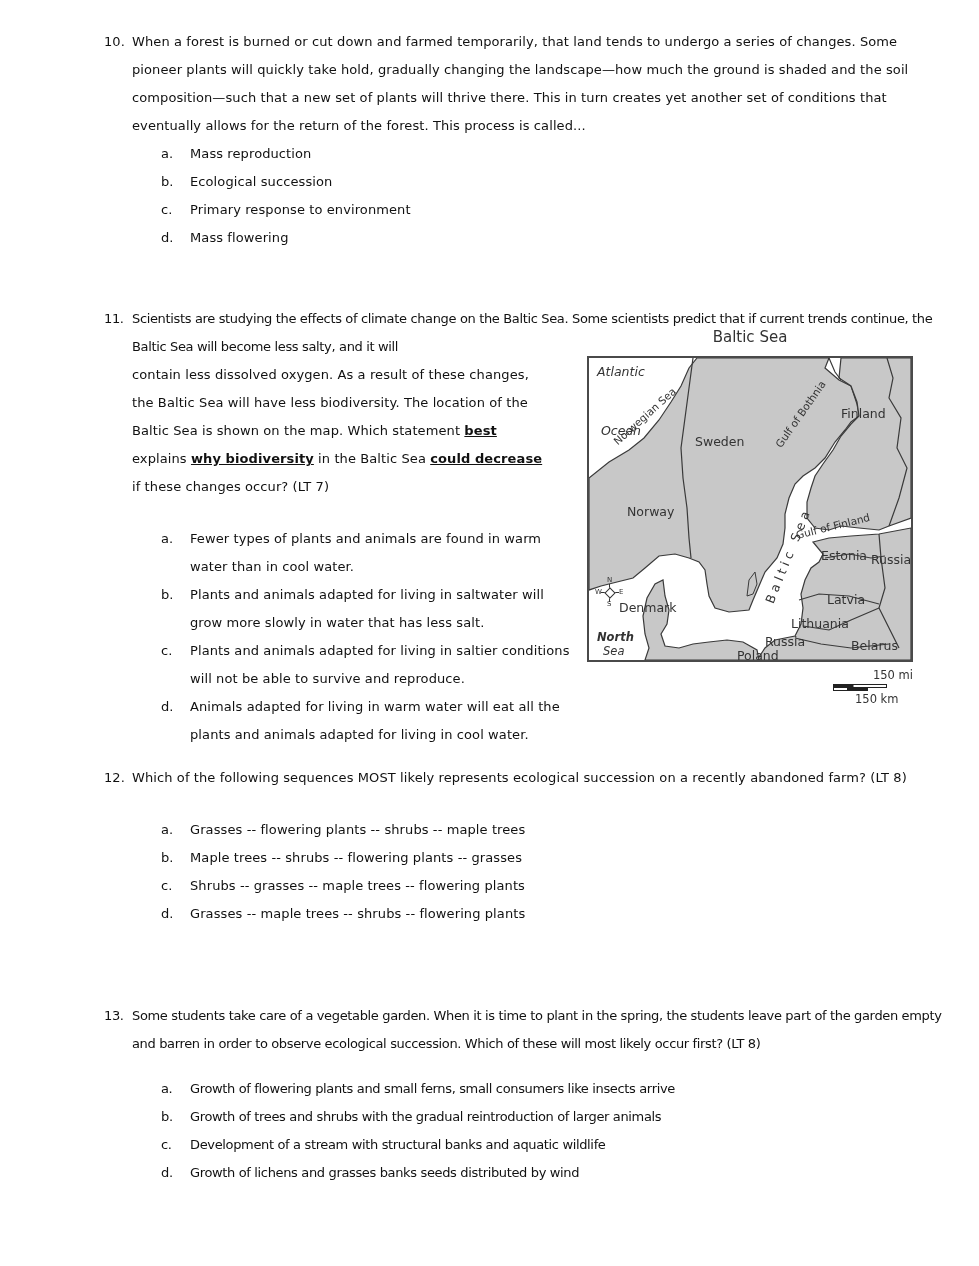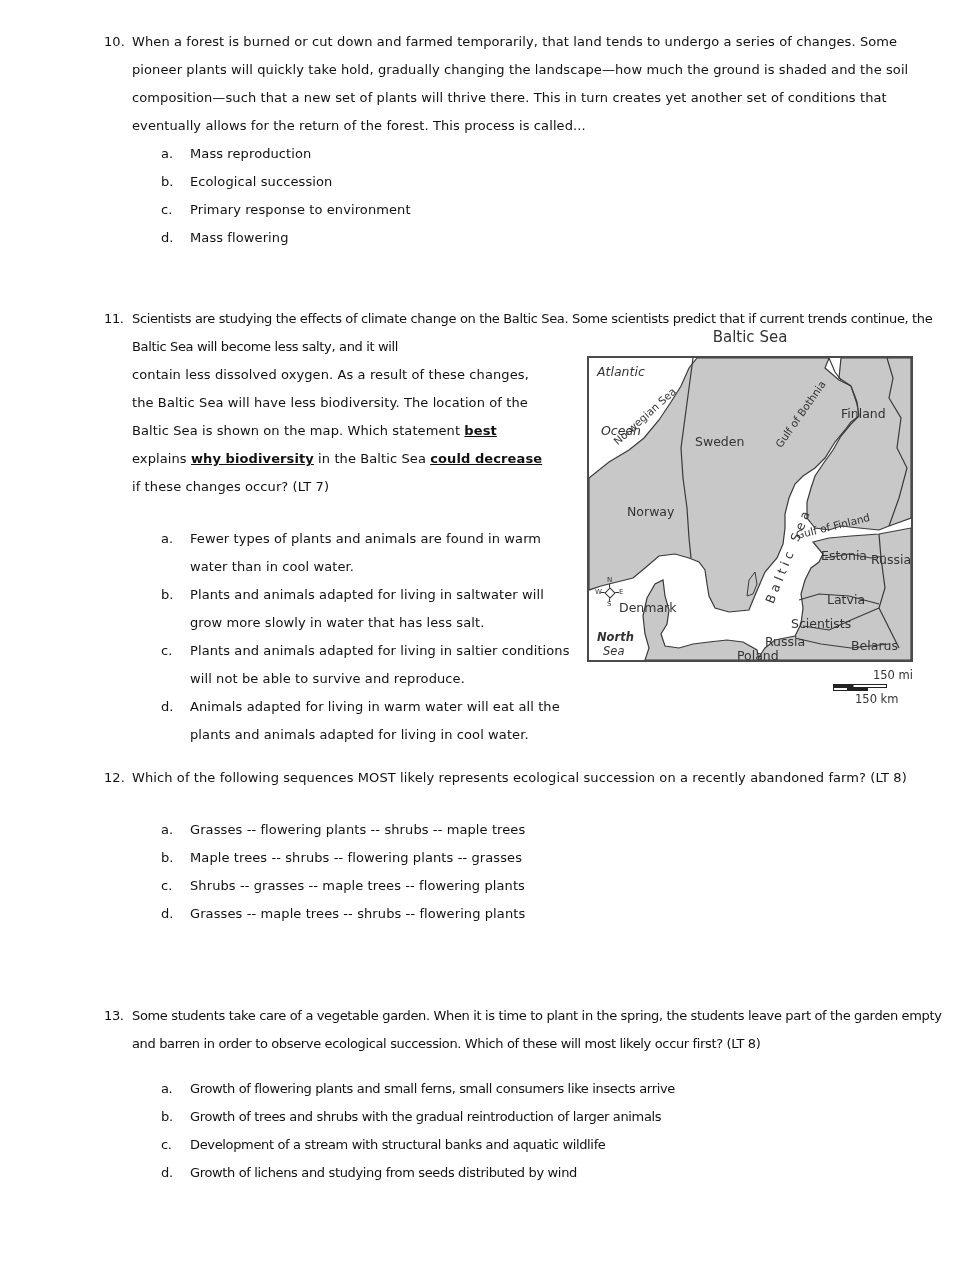--- a/index.html
+++ b/index.html
@@ -94,21 +94,21 @@
     <span class="lbl" style="left:106px;top:76px;">Sweden</span>
     <span class="lbl" style="left:172px;top:50px;transform:rotate(-55deg);font-size:10.5px;">Gulf of Bothnia</span>
     <span class="lbl" style="left:252px;top:48px;">Finland</span>
     <span class="lbl" style="left:38px;top:146px;">Norway</span>
     <span class="lbl" style="left:148px;top:190px;transform:rotate(-68deg);letter-spacing:4px;">Baltic Sea</span>
     <span class="lbl" style="left:206px;top:162px;transform:rotate(-14deg);font-size:10.5px;">Gulf of Finland</span>
     <span class="lbl" style="left:232px;top:190px;">Estonia</span>
     <span class="lbl" style="left:282px;top:194px;">Russia</span>
     <span class="lbl" style="left:238px;top:234px;">Latvia</span>
     <span class="lbl" style="left:30px;top:242px;">Denmark</span>
-    <span class="lbl" style="left:202px;top:258px;">Scientists</span>
+    <span class="lbl" style="left:202px;top:258px;">Lithuania</span>
     <span class="lbl" style="left:176px;top:276px;">Russia</span>
     <span class="lbl" style="left:262px;top:280px;">Belarus</span>
     <span class="lbl it" style="left:8px;top:272px;font-size:11.5px;font-weight:bold;">North</span>
     <span class="lbl it" style="left:14px;top:286px;font-size:11.5px;">Sea</span>
     <span class="lbl" style="left:78px;top:288px;margin-top:32px;">Germany</span>
     <span class="lbl" style="left:148px;top:290px;">Poland</span>
 
     <div style="position:absolute;left:6px;top:218px;width:30px;height:34px;font-size:7px;color:#333;">
       <span style="position:absolute;left:12px;top:0;">N</span>
       <span style="position:absolute;left:0;top:12px;">W</span>
@@ -138,15 +138,15 @@
     <li><span class="letter">d.</span><span>Grasses -- maple trees -- shrubs -- flowering plants</span></li>
   </ul>
 </div>
 
 <div class="q q13" id="q13">
   <span class="stem"><span class="num">13.</span><span>Some students take care of a vegetable garden. When it is time to plant in the spring, the students leave part of the garden empty and barren in order to observe ecological succession. Which of these will most likely occur first? (LT 8)</span></span>
   <ul class="opts">
     <li><span class="letter">a.</span><span>Growth of flowering plants and small ferns, small consumers like insects arrive</span></li>
     <li><span class="letter">b.</span><span>Growth of trees and shrubs with the gradual reintroduction of larger animals</span></li>
     <li><span class="letter">c.</span><span>Development of a stream with structural banks and aquatic wildlife</span></li>
-    <li><span class="letter">d.</span><span>Growth of lichens and studying from seeds distributed by wind</span></li>
+    <li><span class="letter">d.</span><span>Growth of lichens and grasses banks seeds distributed by wind</span></li>
   </ul>
 </div>
 
 </body></html>

